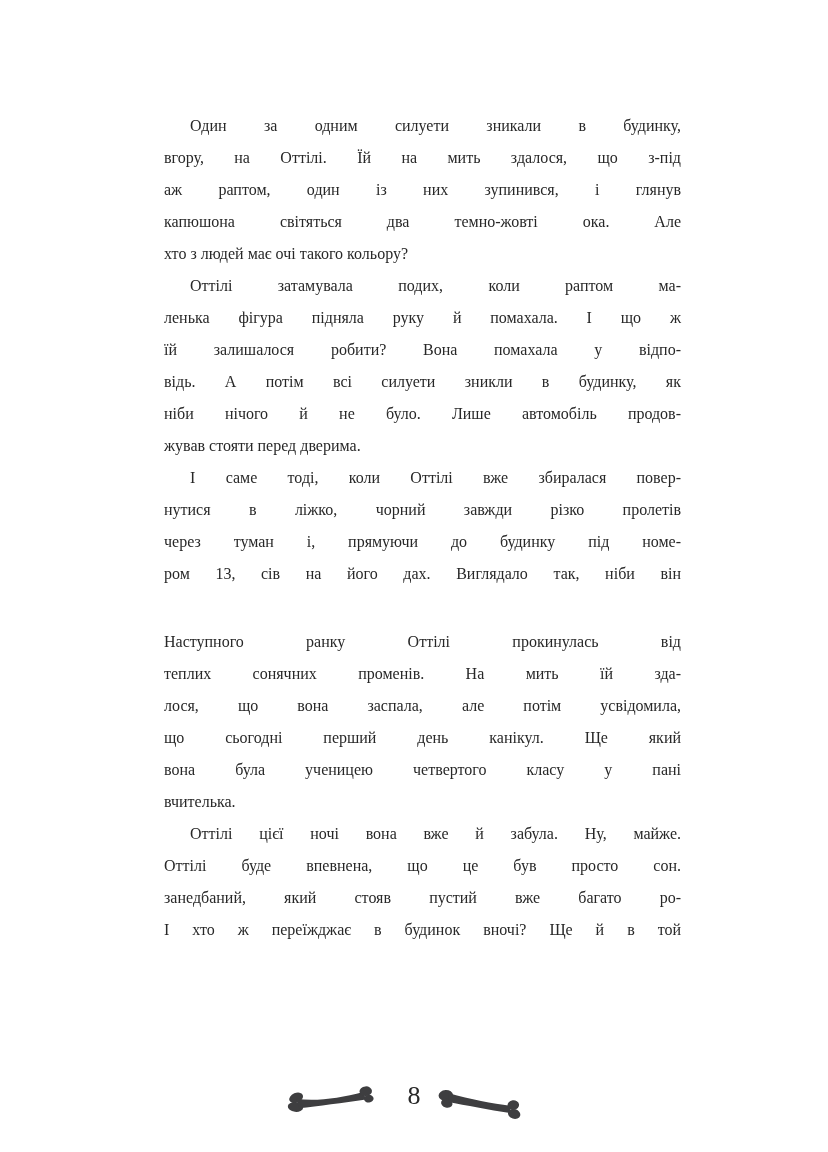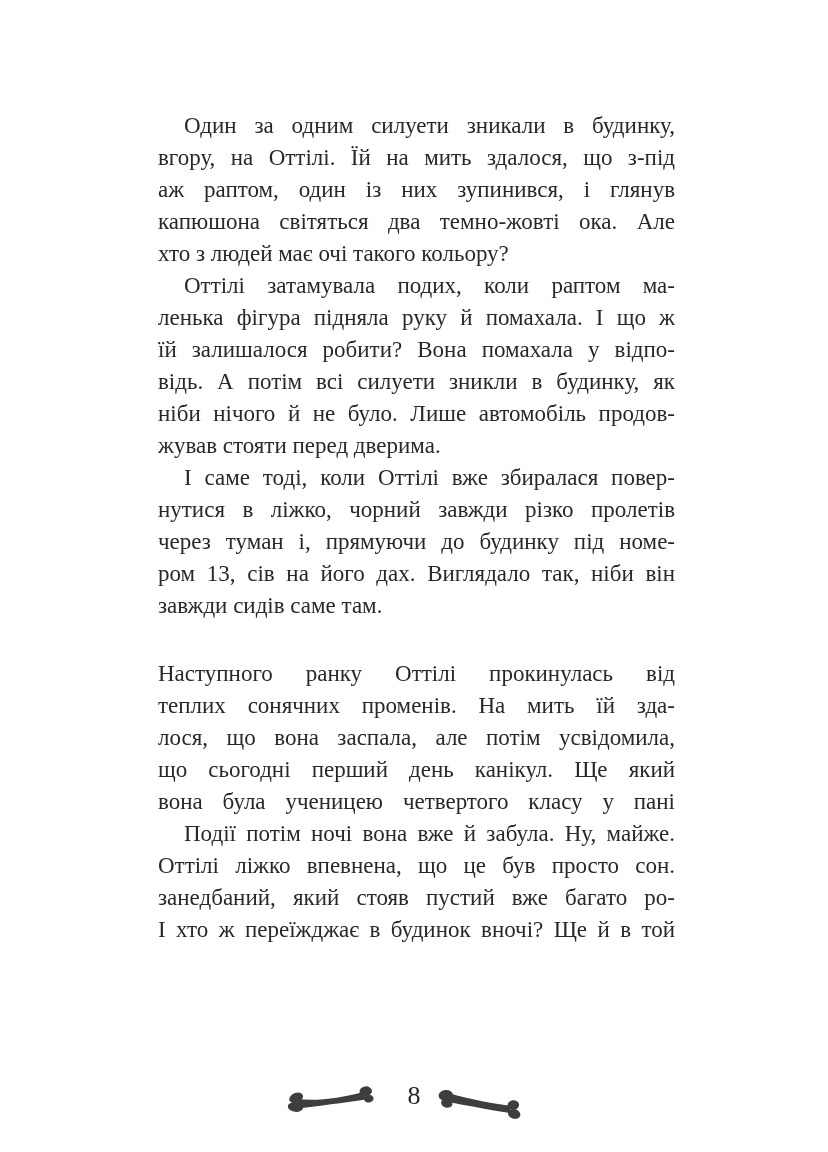--- a/index.html
+++ b/index.html
@@ -15,23 +15,23 @@
   }
   .page {
     position: relative;
     width: 828px; height: 1152px;
     background: var(--background);
     font-family: "Liberation Serif", "DejaVu Serif", serif;
     color: var(--text);
   }
   .text-block {
     position: absolute;
-    left: 158px; top: 110px;
+    left: 164px; top: 110px;
     width: 517px;
-    font-size: 23px;
+    font-size: 16px;
     line-height: 32px;
     font-family: Liberation Serif, serif;
   }
   .para { margin: 0; }
   .para.section-start { margin-top: 36px; }
   .line {
     display: block;
     text-align: justify;
     text-align-last: justify;
     white-space: nowrap;
@@ -92,34 +92,34 @@
       <span class="line">відь. А потім всі силуети зникли в будинку, як</span>
       <span class="line">ніби нічого й не було. Лише автомобіль продов-</span>
       <span class="line last">жував стояти перед дверима.</span>
     </p>
 
     <p class="para indent">
       <span class="line">І саме тоді, коли Оттілі вже збиралася повер-</span>
       <span class="line">нутися в ліжко, чорний завжди різко пролетів</span>
       <span class="line">через туман і, прямуючи до будинку під номе-</span>
       <span class="line">ром 13, сів на його дах. Виглядало так, ніби він</span>
-      <span class="line last">завжди сидів саме там.</span>
     </p>
 
     <p class="para section-start">
       <span class="line">Наступного ранку Оттілі прокинулась від</span>
       <span class="line">теплих сонячних променів. На мить їй зда-</span>
       <span class="line">лося, що вона заспала, але потім усвідомила,</span>
       <span class="line">що сьогодні перший день канікул. Ще який</span>
       <span class="line">вона була ученицею четвертого класу у пані</span>
+      <span class="line last">вчителька.</span>
     </p>
 
     <p class="para indent">
-      <span class="line">Події потім ночі вона вже й забула. Ну, майже.</span>
-      <span class="line">Оттілі ліжко впевнена, що це був просто сон.</span>
+      <span class="line">Оттілі цієї ночі вона вже й забула. Ну, майже.</span>
+      <span class="line">Оттілі буде впевнена, що це був просто сон.</span>
       <span class="line">занедбаний, який стояв пустий вже багато ро-</span>
       <span class="line">І хто ж переїжджає в будинок вночі? Ще й в той</span>
     </p>
 
   </main>
 
   <footer class="footer">
 
     <span class="bone bone-left">
       <svg viewBox="0 0 92 28" xmlns="http://www.w3.org/2000/svg" fill="currentColor" aria-hidden="true">

